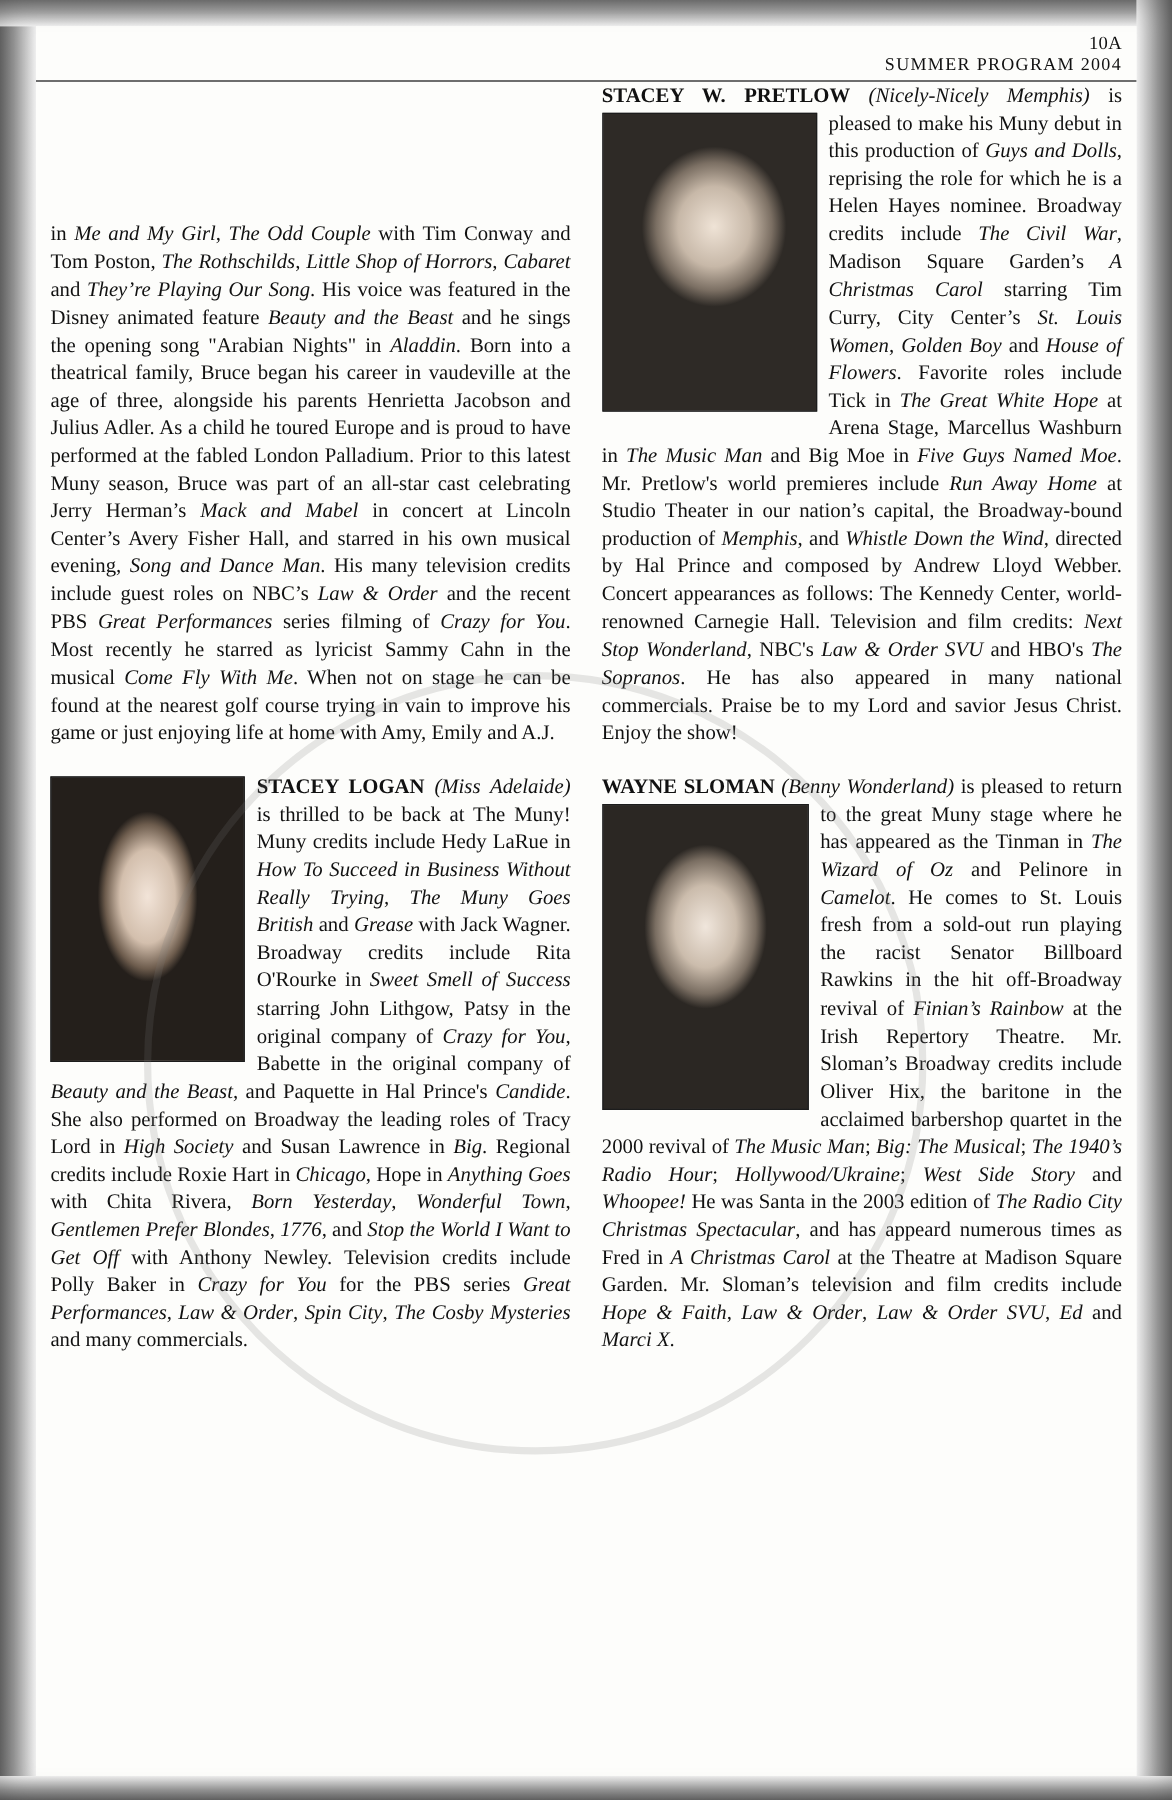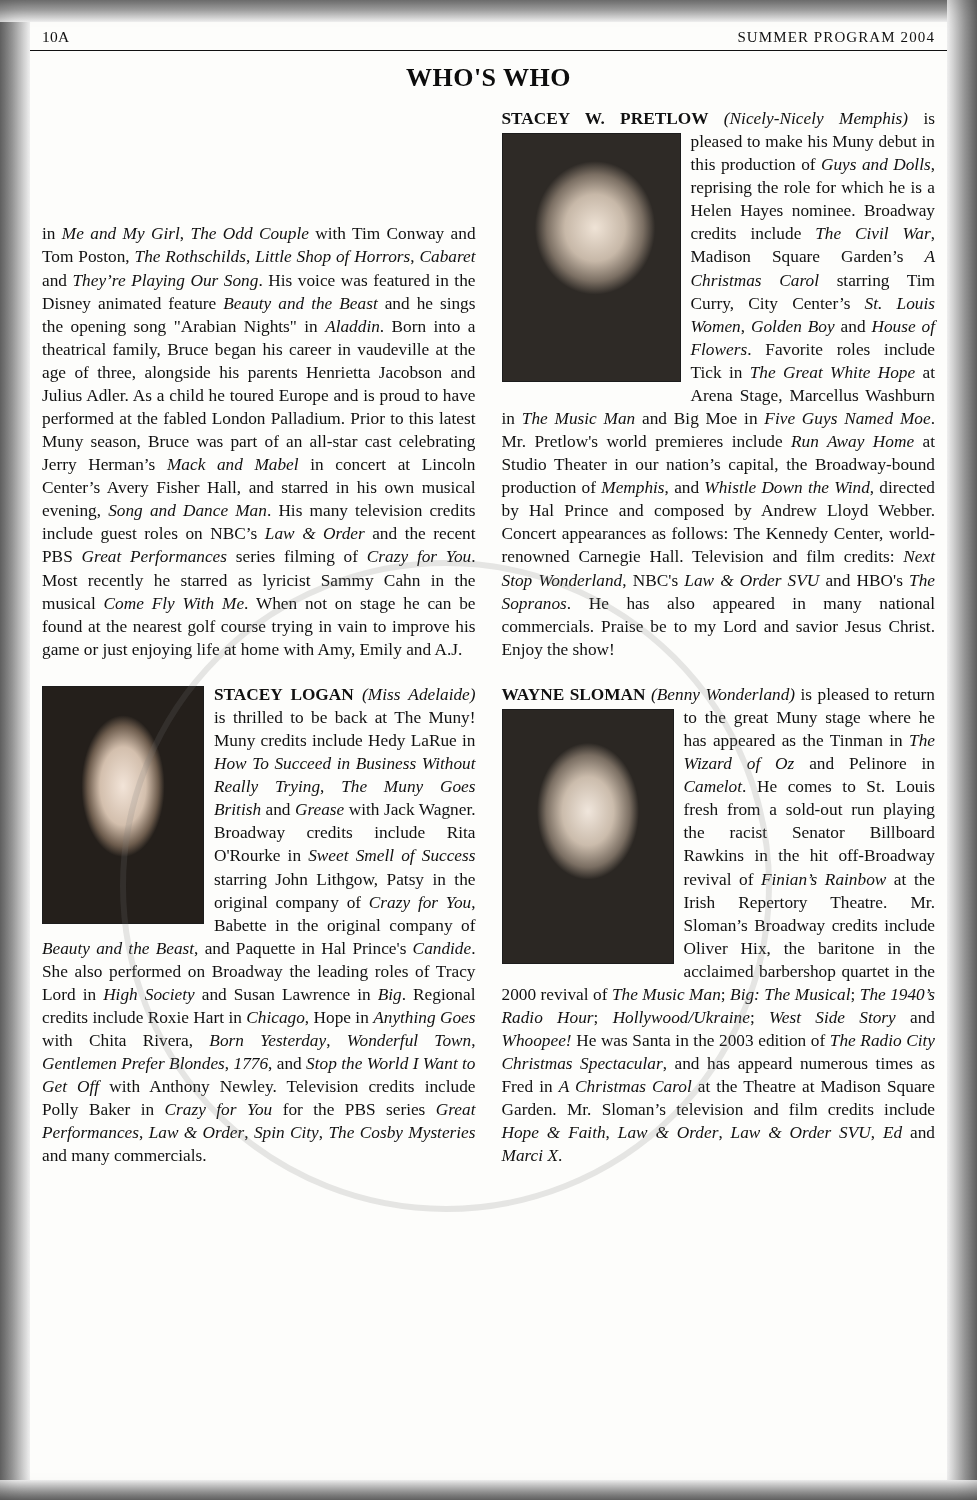--- a/index.html
+++ b/index.html
@@ -28,20 +28,21 @@
   }
   
   .running-head {
     display: flex;
     justify-content: space-between;
     align-items: flex-end;
     font-size: 15px;
     padding: 6px 12px 4px 12px;
     border-bottom: 1.5px solid #111;
     letter-spacing: 0.3px;
+    flex-direction: column;
   }
   .folio {
     font-family: "Liberation Serif", serif;
     font-size: 15.5px;
     color: #111;
   }
   .issue {
     font-family: Liberation Serif, serif;
     font-size: 15px;
     color: #111;
@@ -181,21 +182,20 @@
   <div class="page-shadow-right"></div>
   <div class="page-shadow-bottom"></div>
 
   <div class="page-inner">
 
     <div class="running-head">
       <span class="folio">10A</span>
       <span class="issue">SUMMER PROGRAM 2004</span>
     </div>
 
-    <div class="section-title">WHO'S WHO</div>
 
     <div class="columns">
 
       <div class="col">
 
         <p class="clearfix">in <i>Me and My Girl</i>, <i>The Odd Couple</i> with Tim Conway and Tom Poston, <i>The Rothschilds</i>, <i>Little Shop of Horrors</i>, <i>Cabaret</i> and <i>They’re Playing Our Song</i>. His voice was featured in the Disney animated feature <i>Beauty and the Beast</i> and he sings the opening song "Arabian Nights" in <i>Aladdin</i>. Born into a theatrical family, Bruce began his career in vaudeville at the age of three, alongside his parents Henrietta Jacobson and Julius Adler. As a child he toured Europe and is proud to have performed at the fabled London Palladium. Prior to this latest Muny season, Bruce was part of an all-star cast celebrating Jerry Herman’s <i>Mack and Mabel</i> in concert at Lincoln Center’s Avery Fisher Hall, and starred in his own musical evening, <i>Song and Dance Man</i>. His many television credits include guest roles on NBC’s <i>Law &amp; Order</i> and the recent PBS <i>Great Performances</i> series filming of <i>Crazy for You</i>. Most recently he starred as lyricist Sammy Cahn in the musical <i>Come Fly With Me</i>. When not on stage he can be found at the nearest golf course trying in vain to improve his game or just enjoying life at home with Amy, Emily and A.J.</p>
 
         <p class="clearfix">
           <span class="nm-caps">STACEY LOGAN</span><span> </span><i>(Miss Adelaide)</i><span class="photo left" style="width:160px;height:236px;display:block;">
               <span class="portrait female"></span>

